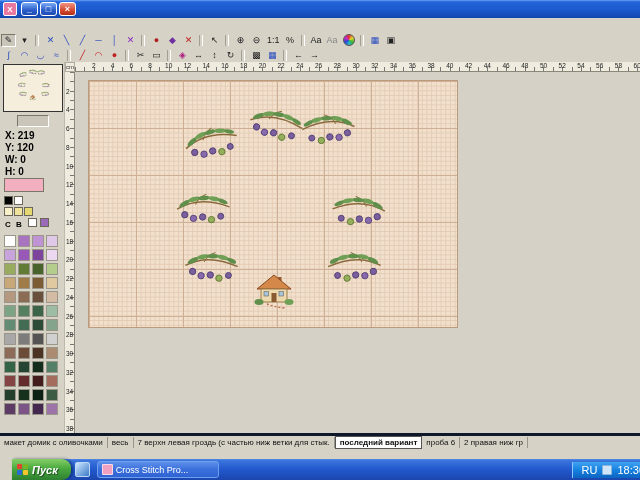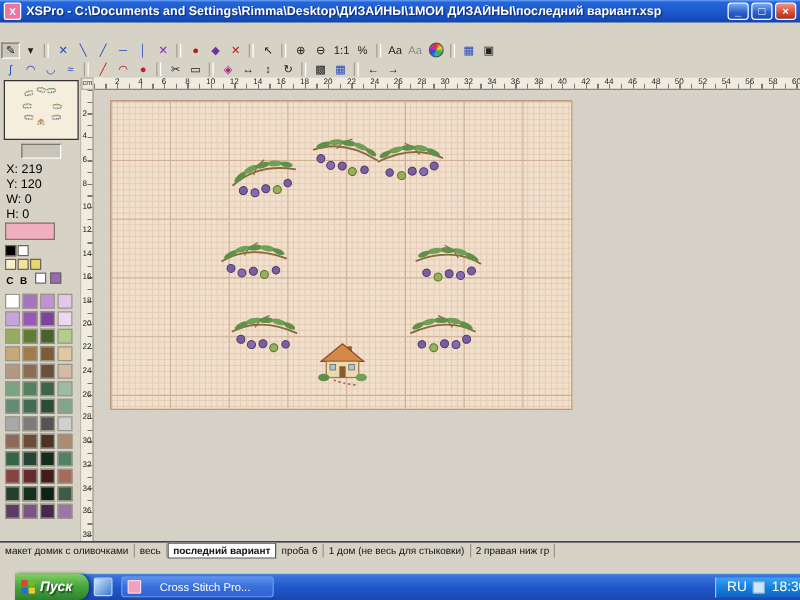--- a/index.html
+++ b/index.html
@@ -65,29 +65,29 @@
 
   
   .sidebar{position:absolute;left:0;top:62px;width:65px;height:371px;background:#d6d2c6;
     border-right:1px solid #bdb9ad;box-sizing:border-box;}
   .preview{position:absolute;left:3px;top:2px;width:58px;height:46px;background:#f6eedd;
     border:1px solid #333;overflow:hidden;}
   .preview-scale{position:absolute;left:0;top:0;width:368px;height:246px;
     transform:scale(0.155);transform-origin:0 0;}
   .preview-nav{position:absolute;left:17px;top:53px;width:30px;height:10px;background:#c9c5b9;
     border:1px solid #7a766a;border-bottom-color:#fff;border-right-color:#fff;}
-  .coords{position:absolute;left:5px;top:68px;font-size:10px;font-weight:normal;color:#000;line-height:12px;}
+  .coords{position:absolute;left:5px;top:68px;font-size:10px;font-weight:bold;color:#000;line-height:12px;}
   .cur-swatch{position:absolute;left:4px;top:116px;width:40px;height:14px;border:1px solid #7a766a;box-sizing:border-box;}
   .sw{position:absolute;width:9px;height:9px;border:1px solid #6a665a;box-sizing:border-box;}
   .cb{position:absolute;font-size:8px;font-weight:bold;color:#000;}
   .pal{position:absolute;width:12px;height:12px;border:1px solid #9a968a;box-sizing:border-box;}
 
   
   .tabsbar{position:absolute;left:0;top:433px;width:640px;height:13px;background:#d6d2c6;
-    border-top:1px solid #0f172a;display:flex;align-items:center;overflow:hidden;white-space:nowrap;}
+    border-top:3px solid #0f172a;display:flex;align-items:center;overflow:hidden;white-space:nowrap;}
   .tab{font-size:8px;color:#111;padding:0 4px;height:11px;line-height:11px;border-right:1px solid #9a968a;flex:0 0 auto;}
   .tab.active{background:#fff;border:1px solid #555;font-weight:bold;}
 
   
   .statusbar{position:absolute;left:0;top:446px;width:640px;height:13px;background:#d6d2c6;}
   .hscroll{position:absolute;left:0;top:0;width:572px;height:13px;background:#c9c5bb;
     border:1px solid #98948a;box-sizing:border-box;}
   .scroll-arrow{position:absolute;top:0;width:13px;height:11px;background:#d6d2c6;box-sizing:border-box;
     border:1px solid #fff;border-right-color:#777;border-bottom-color:#777;
     font-size:7px;line-height:10px;text-align:center;color:#333;}
@@ -108,37 +108,36 @@
   .flag i{position:absolute;width:5px;height:5px;border-radius:1px;}
   .flag i:nth-child(1){left:0;top:0;background:#e34432;}
   .flag i:nth-child(2){left:6px;top:0;background:#73b829;}
   .flag i:nth-child(3){left:0;top:6px;background:#2a6cd4;}
   .flag i:nth-child(4){left:6px;top:6px;background:#f6c52b;}
   .quick{display:flex;align-items:center;margin:0 4px;flex:0 0 auto;}
   .qicon{width:13px;height:13px;border-radius:2px;border:1px solid #bcd8f4;
     background:linear-gradient(135deg,#cfe8ff,#3a7ac8);}
   .tasks{flex:1;display:flex;align-items:center;overflow:hidden;}
   .taskbtn{height:17px;margin-left:3px;padding:0 4px;flex:0 1 122px;min-width:0;border-radius:3px;
-    display:flex;align-items:center;gap:15px;color:#fff;font-size:9px;white-space:nowrap;overflow:hidden;
+    display:flex;align-items:center;gap:3px;color:#fff;font-size:9px;white-space:nowrap;overflow:hidden;
     background:linear-gradient(180deg,#5d90e9 0%,#3a6fdc 50%,#2f63d2 100%);border:1px solid #6ea0f0;box-sizing:border-box;}
   .taskbtn.active{background:linear-gradient(180deg,#1e4cb0,#17388c);border-color:#12307c;}
   .ticon{width:9px;height:9px;border-radius:1px;flex:0 0 9px;border:1px solid rgba(255,255,255,.6);}
   .tray{margin-left:4px;height:16px;display:flex;align-items:center;gap:5px;padding:0 7px 0 9px;flex:0 0 auto;
     background:linear-gradient(180deg,#41a3f1 0%,#1581e0 50%,#0d63c0 100%);
     border-left:1px solid #8cc6f8;color:#fff;font-size:11px;}
   .tray-ico{width:8px;height:8px;border-radius:1px;background:#cfe6fa;border:1px solid #8ab4d8;}
 </style>
 </head>
 <body>
 
 <div class="screen">
 
   <div class="titlebar">
     <span class="app-icon">X</span>
-    <span class="title-text">XSPro - C:\Documents and Settings\Rimma\Desktop\ДИЗАЙНЫ\1МОИ ДИЗАЙНЫ\последний вариант.xsp</span>
     <span class="winbtns">
       <span class="winbtn">_</span>
       <span class="winbtn">□</span>
       <span class="winbtn close">×</span>
     </span>
   </div>
 
 
   <div class="toolbar t1" id="toolbar1">
       <span class="tbtn pressed" style="color: rgb(34, 34, 34);">✎</span>
@@ -550,23 +549,23 @@
             <ellipse cx="8" cy="31" rx="4.5" ry="3" fill="#5f8f4a"></ellipse>
             <ellipse cx="38" cy="31" rx="4.5" ry="3" fill="#6fa055"></ellipse>
             <path d="M16 33 Q 23 36 34 37" fill="none" stroke="#c06a50" stroke-width="1.4" stroke-dasharray="2 2"></path>
           </svg></div>
       </div>
   </div>
 
   <div class="tabsbar" id="tabsbar">
       <span class="tab">макет домик с оливочками</span>
       <span class="tab">весь</span>
+      <span class="tab">7 верхн левая гроздь (с частью ниж ветки для стык.</span>
       <span class="tab active">последний вариант</span>
       <span class="tab">проба 6</span>
-      <span class="tab">1 дом (не весь для стыковки)</span>
       <span class="tab">2 правая ниж гр</span>
     </div>
 
 
   <div class="taskbar">
     <div class="startbtn">
       <span class="flag">
           <i></i>
           <i></i>
           <i></i>

